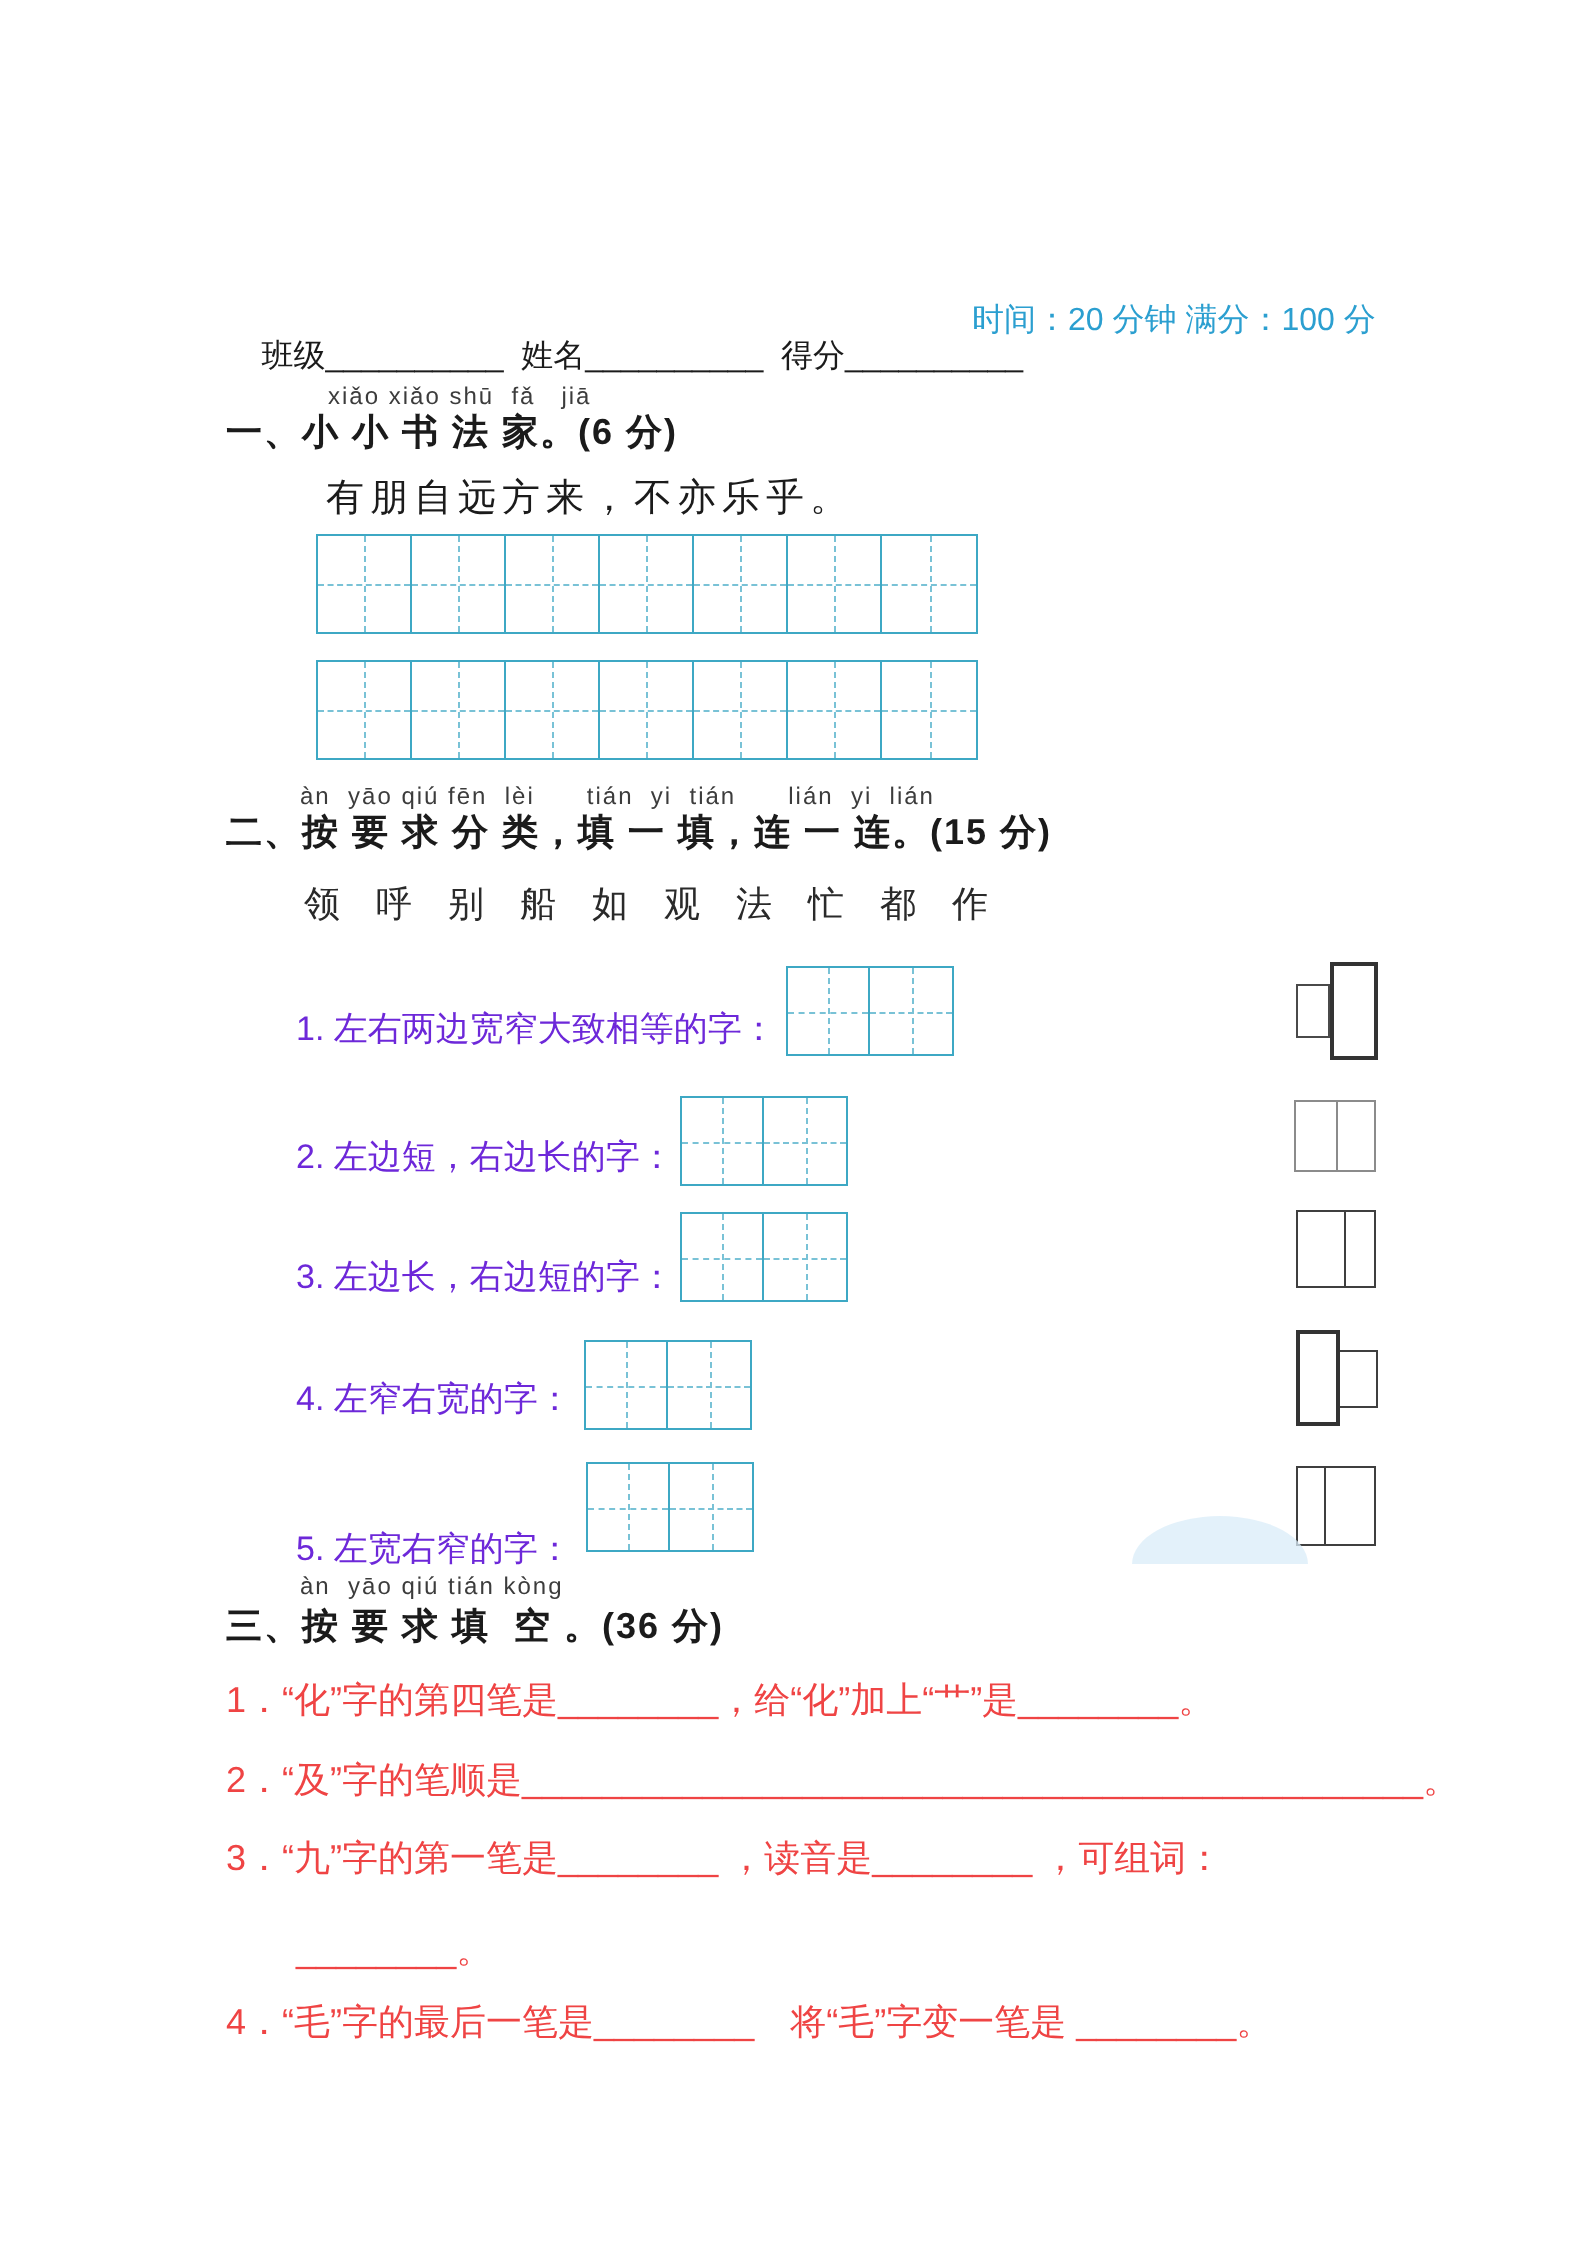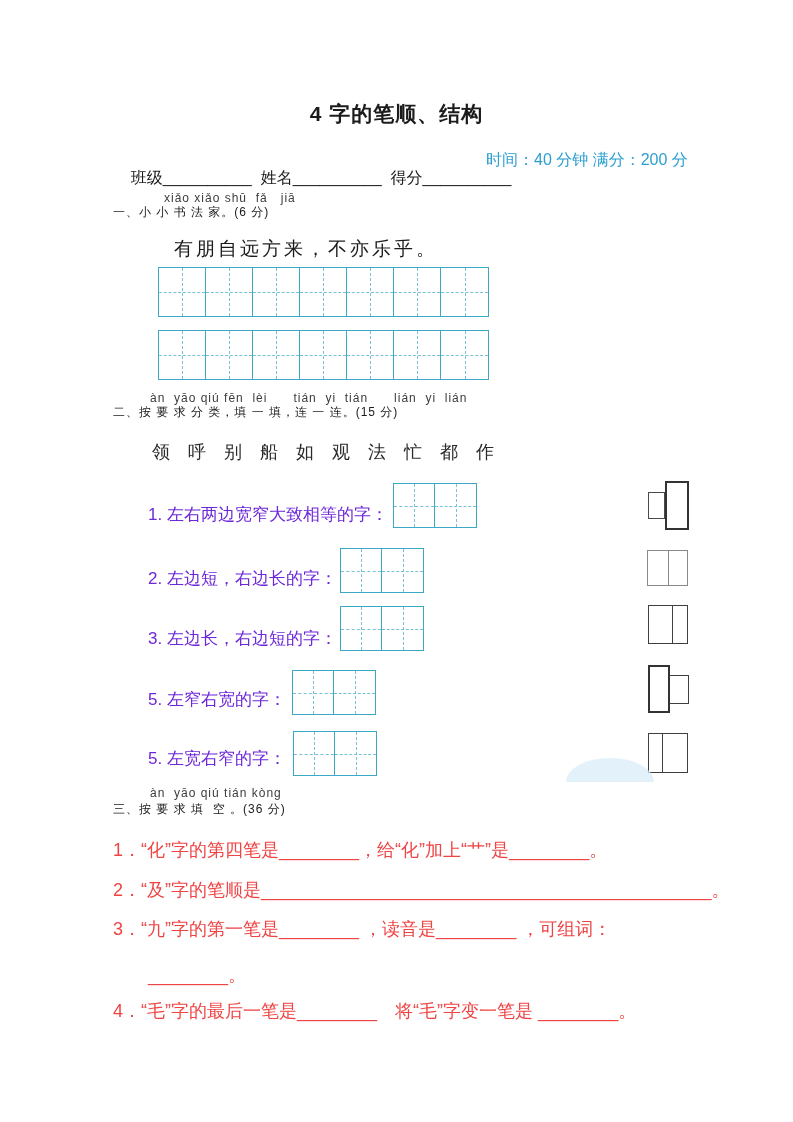--- a/index.html
+++ b/index.html
@@ -10,26 +10,26 @@
   .abs { position:absolute; }
 
   .title { top:100px; left:0; width:100%; text-align:center;
            font-size:21px; font-weight:bold; letter-spacing:1px; }
 
   .meta-row { top:150px; left:113px; width:600px; font-size:16px; white-space:pre; }
   .meta-fields { color:#1b1b1b; }
   .meta-info { top:150px; left:486px; font-size:16px; color:#2b9fd0; white-space:pre; }
 
   .pinyin { font-size:12px; color:#3c3c3c; white-space:pre; letter-spacing:1px; }
-  .heading { font-size:12px; font-weight:normal; letter-spacing:1px; white-space:pre; }
+  .heading { font-size:18px; font-weight:bold; letter-spacing:1px; white-space:pre; }
   .kai { font-family:"Liberation Serif","DejaVu Serif",serif; }
 
   .sec1-pinyin { top:191px; left:164px; }
   .sec1-heading { top:204px; left:113px; }
-  .copy-sentence { top:236px; left:163px; font-size:19px; letter-spacing:3px;margin-left:11px; }
+  .copy-sentence { top:236px; left:163px; font-size:19px; letter-spacing:3px; }
 
   
   .tzg { display:flex; border:1.5px solid #3da8c4; background:#fff; }
   .tzg .cell { position:relative; border-right:1.5px solid #3da8c4; }
   .tzg .cell:last-child { border-right:none; }
   .tzg .cell i { display:block; position:absolute; }
   .tzg .cell .vl { left:50%; top:0; bottom:0; border-left:1px dashed #79c2d6; }
   .tzg .cell .hl { top:50%; left:0; right:0; border-top:1px dashed #79c2d6; }
   .grid-s1 .cell { width:47px; height:48px; }
   .grid-s2 .cell { width:41px; height:43px; }
@@ -41,21 +41,21 @@
   .sec2-heading { top:404px; left:113px; }
 
   .char-bank { top:440px; left:152px; width:342px; display:flex;
                justify-content:space-between; font-size:18px; color:#2a2a2a; }
 
   .item-label { font-size:17px; white-space:pre; color:#6d28d9; }
   .item1-label { top:503px; left:148px; }
   .item2-label { top:567px; left:148px; }
   .item3-label { top:627px; left:148px; }
   .item4-label { top:688px; left:148px; }
-  .item5-label { top:747px; left:148px; }
+  .item5-label { top:763px; left:148px; }
   .item1-grid { top:483px; left:393px; }
   .item2-grid { top:548px; left:340px; }
   .item3-grid { top:606px; left:340px; }
   .item4-grid { top:670px; left:292px; }
   .item5-grid { top:731px; left:293px; }
 
   
   .sicon { position:absolute; }
   .sicon .r { position:absolute; background:#fff; }
   .icon1 { top:481px; left:648px; width:41px; height:49px; }
@@ -82,26 +82,25 @@
   .q2 { top:878px; left:113px; }
   .q3 { top:917px; left:113px; }
   .q3b { top:963px; left:148px; }
   .q4 { top:999px; left:113px; }
 </style>
 </head>
 <body>
 
 <div class="sheet">
 
-  <div class="abs title">4 字的笔顺、结构</div>
 
   <div class="abs meta-row">
     <span class="meta-fields">班级__________  姓名__________  得分__________</span>
   </div>
-  <div class="abs meta-info">时间：40 分钟 满分：200 分</div>
+  <div class="abs meta-info">时间：20 分钟 满分：100 分</div>
 
   <div class="abs pinyin sec1-pinyin">xiǎo xiǎo shū  fǎ   jiā</div>
   <div class="abs heading sec1-heading">一、小 小 书 法 家。(6 分)</div>
   <div class="abs copy-sentence kai">有朋自远方来，不亦乐乎。</div>
 
   <div class="abs tzg grid-s1 grid-row1">
       <div class="cell">
         <i class="vl"></i>
         <i class="hl"></i>
       </div>
@@ -206,21 +205,21 @@
       <div class="cell">
         <i class="vl"></i>
         <i class="hl"></i>
       </div>
       <div class="cell">
         <i class="vl"></i>
         <i class="hl"></i>
       </div>
     </div>
 
-  <span class="abs item-label item4-label">5. 左窄右宽的字：</span>
+  <span class="abs item-label item4-label">4. 左窄右宽的字：</span>
   <div class="abs tzg grid-s2 item4-grid">
       <div class="cell">
         <i class="vl"></i>
         <i class="hl"></i>
       </div>
       <div class="cell">
         <i class="vl"></i>
         <i class="hl"></i>
       </div>
     </div>

